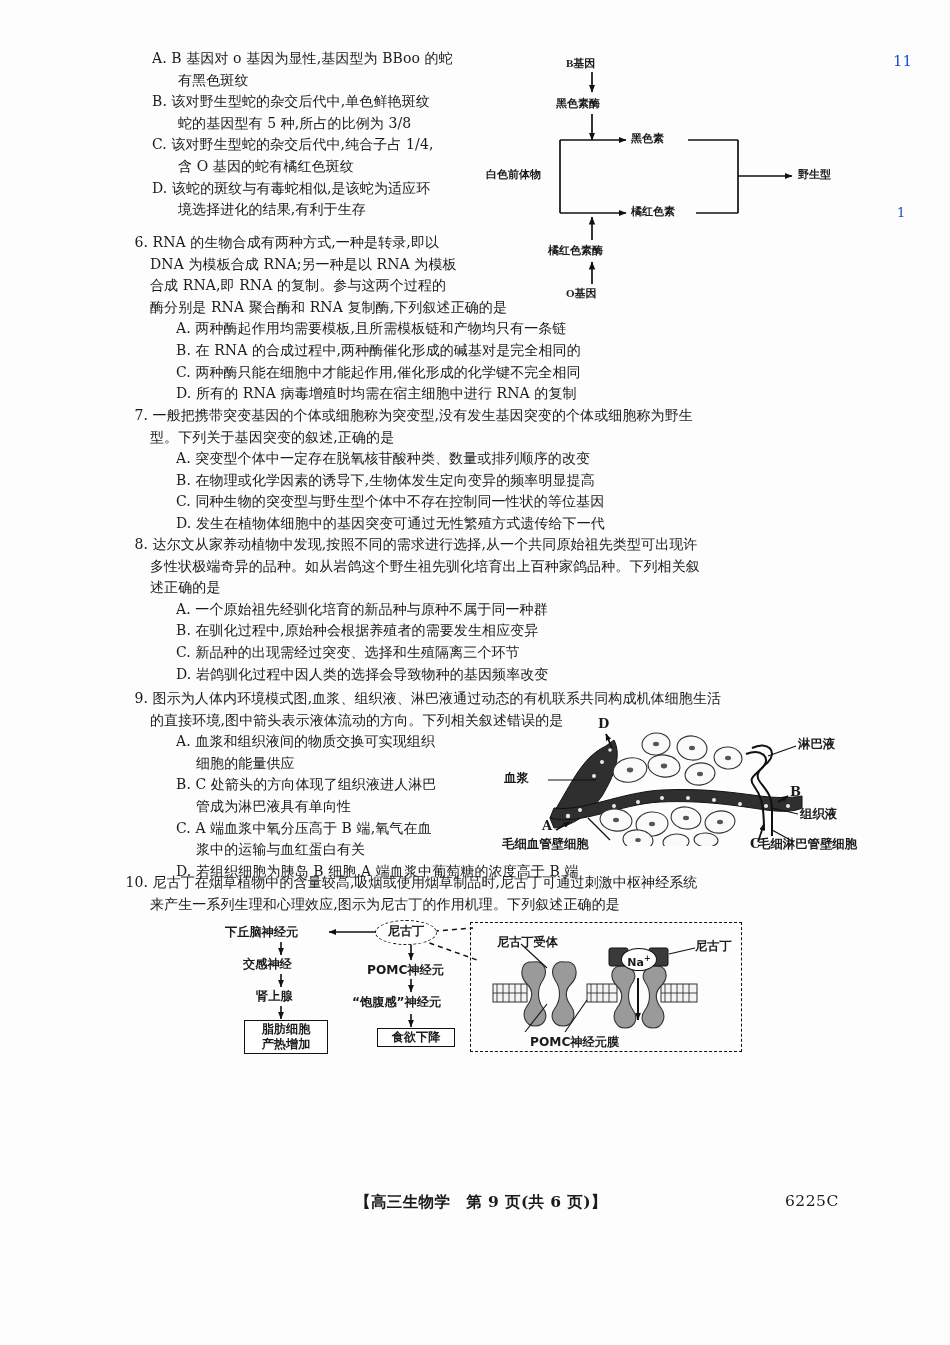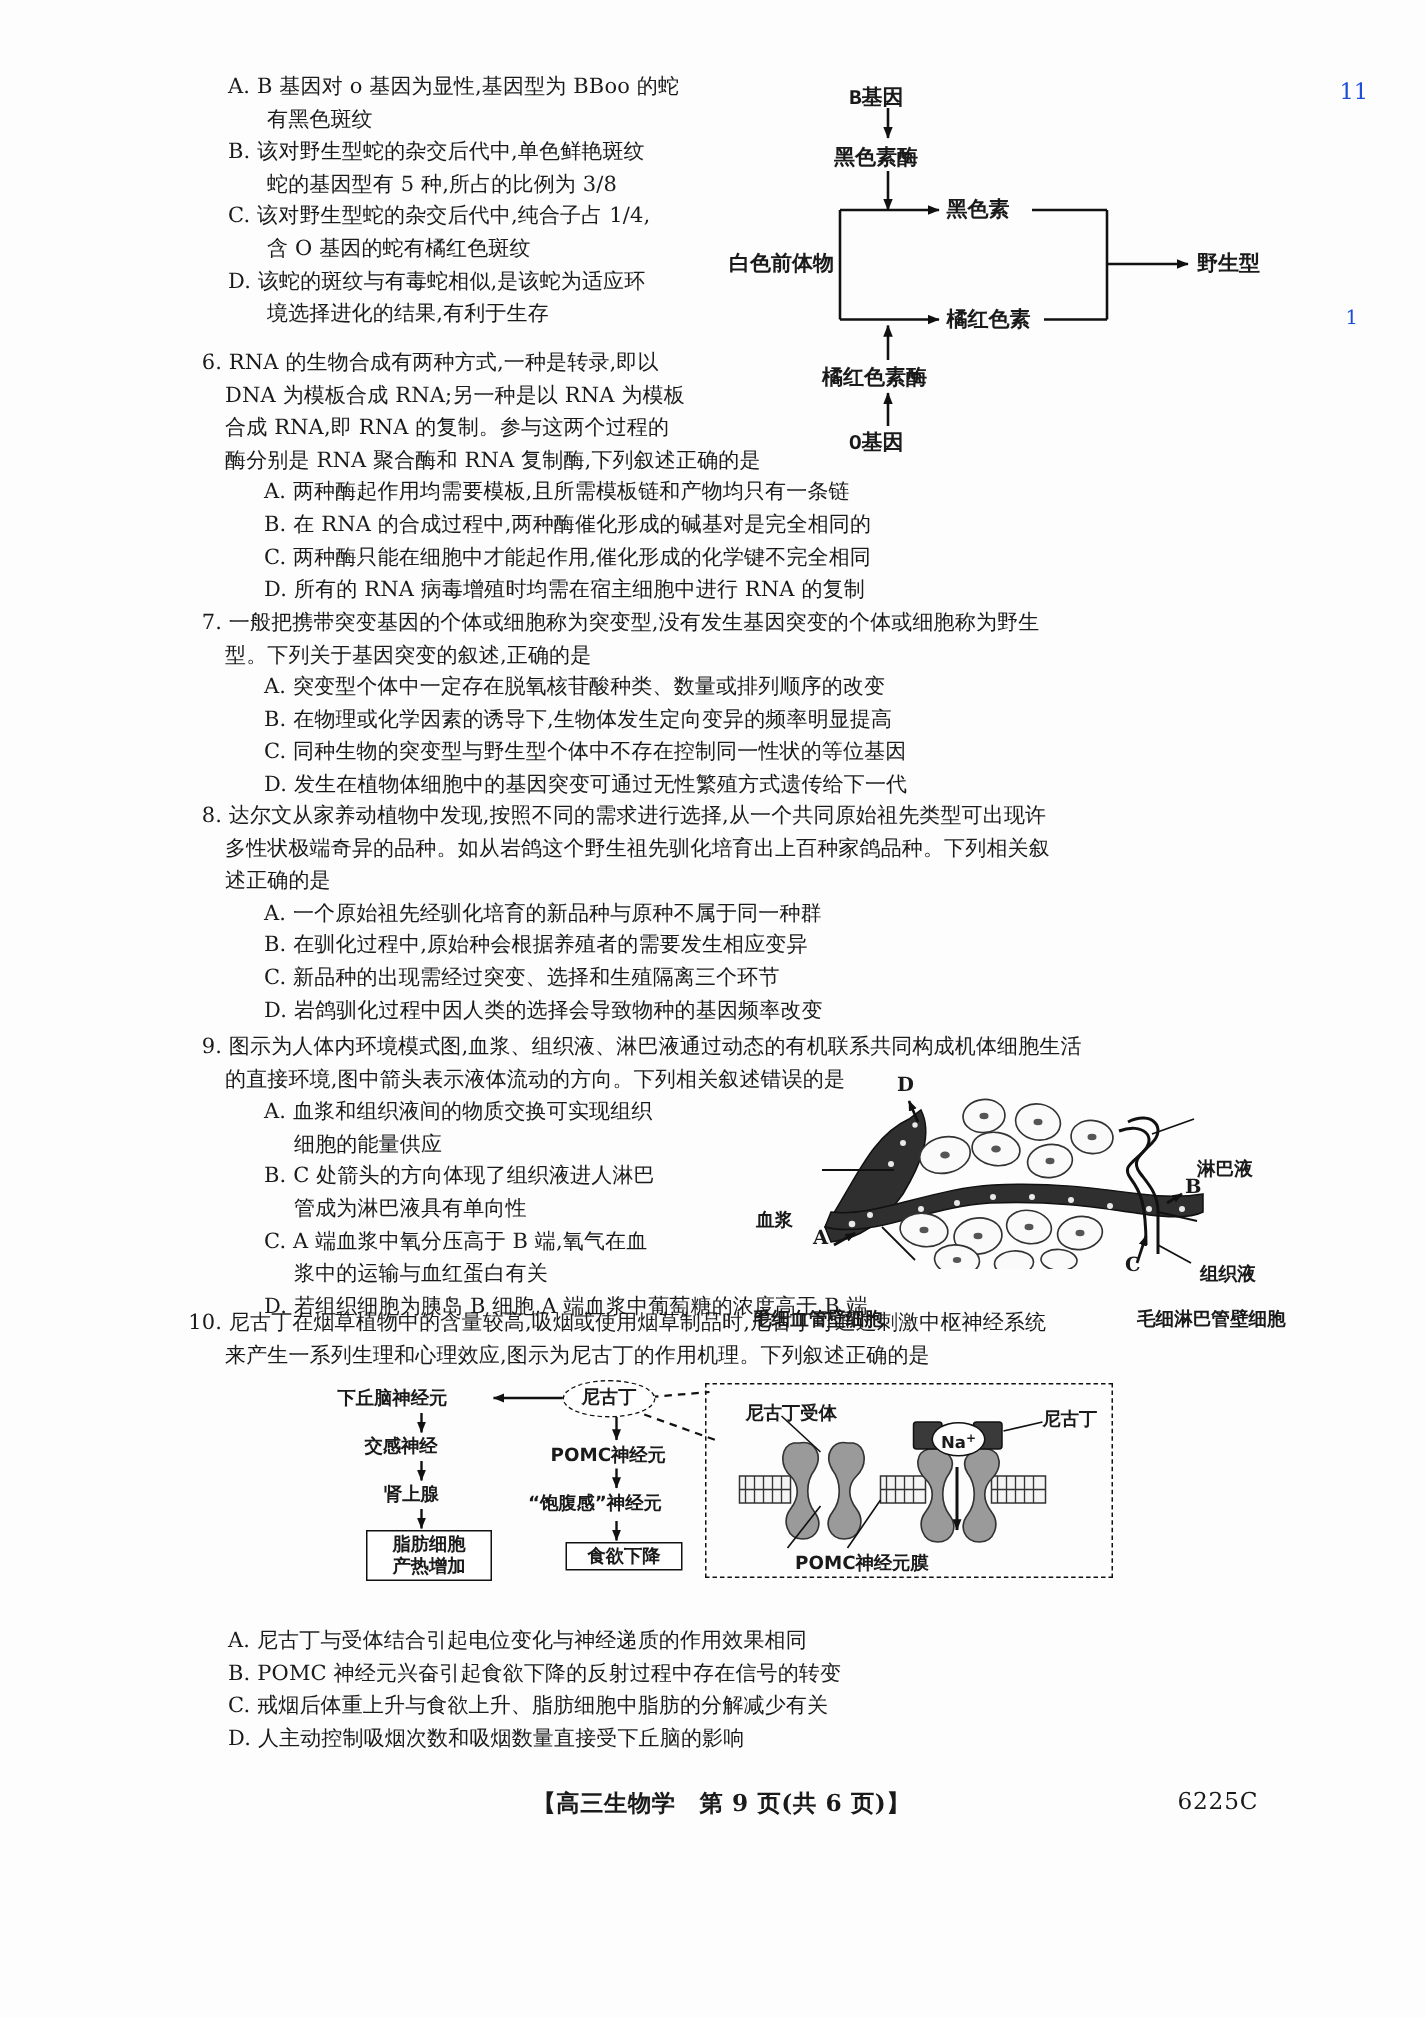--- a/index.html
+++ b/index.html
@@ -64,42 +64,42 @@
     letter-spacing: 0.5px;
   }
 
   
   #diagram-pathway {
     position: absolute;
     left: 500px;
     top: 48px;
     width: 360px;
     height: 245px;
-    font-size: 14px;
-    font-family: Liberation Mono, monospace;
+    font-size: 11px;
+    font-family: Liberation Serif, serif;
     font-weight: bold;
   }
   #diagram-pathway .lbl {
     position: absolute;
     white-space: nowrap;
   }
   #diagram-pathway svg { position: absolute; left:0; top:0; }
 
   
   #diagram-internal {
     position: absolute;
     left: 510px;
     top: 718px;
     width: 340px;
     height: 128px;
     font-size: 12.4px;
     font-family: "DejaVu Sans", "Liberation Sans", sans-serif;
     font-weight: bold;
   }
-  #diagram-internal .lbl { position: absolute; white-space: nowrap; margin-top: 35px; }
+  #diagram-internal .lbl { position: absolute; white-space: nowrap; }
   #diagram-internal .mark {
     position: absolute;
     font-family: "DejaVu Serif", "Liberation Serif", serif;
     font-weight: bold;
     font-size: 13px;
   }
 
   
   #diagram-nicotine {
     position: absolute;
@@ -481,25 +481,19 @@
     <div class="boxed" style="left:152px; top:106px; width:68px;">食欲下降</div>
 
     <div class="lbl" style="left:252px; top:12px;margin-left:20px;">尼古丁受体</div>
     <div class="lbl" style="left:470px; top:16px;">尼古丁</div>
     <div class="na" style="left:396px; top:26px; width:34px; height:21px; line-height:20px;">
       <span>Na</span><sup style="font-size:8px;">+</sup>
     </div>
     <div class="lbl" style="left:305px; top:112px;">POMC神经元膜</div>
   </div>
 
-  <div class="qblock" style="left:152px; top:1084px; width:620px;">
-    <div class="qline">A. 尼古丁与受体结合引起电位变化与神经递质的作用效果相同</div>
-    <div class="qline">B. POMC 神经元兴奋引起食欲下降的反射过程中存在信号的转变</div>
-    <div class="qline">C. 戒烟后体重上升与食欲上升、脂肪细胞中脂肪的分解减少有关</div>
-    <div class="qline">D. 人主动控制吸烟次数和吸烟数量直接受下丘脑的影响</div>
-  </div>
 
   <div class="footer">
     <span class="footer-center">【高三生物学　第 9 页(共 6 页)】</span>
     <span class="footer-code">6225C</span>
   </div>
 
 </div>
 
 </body></html>

